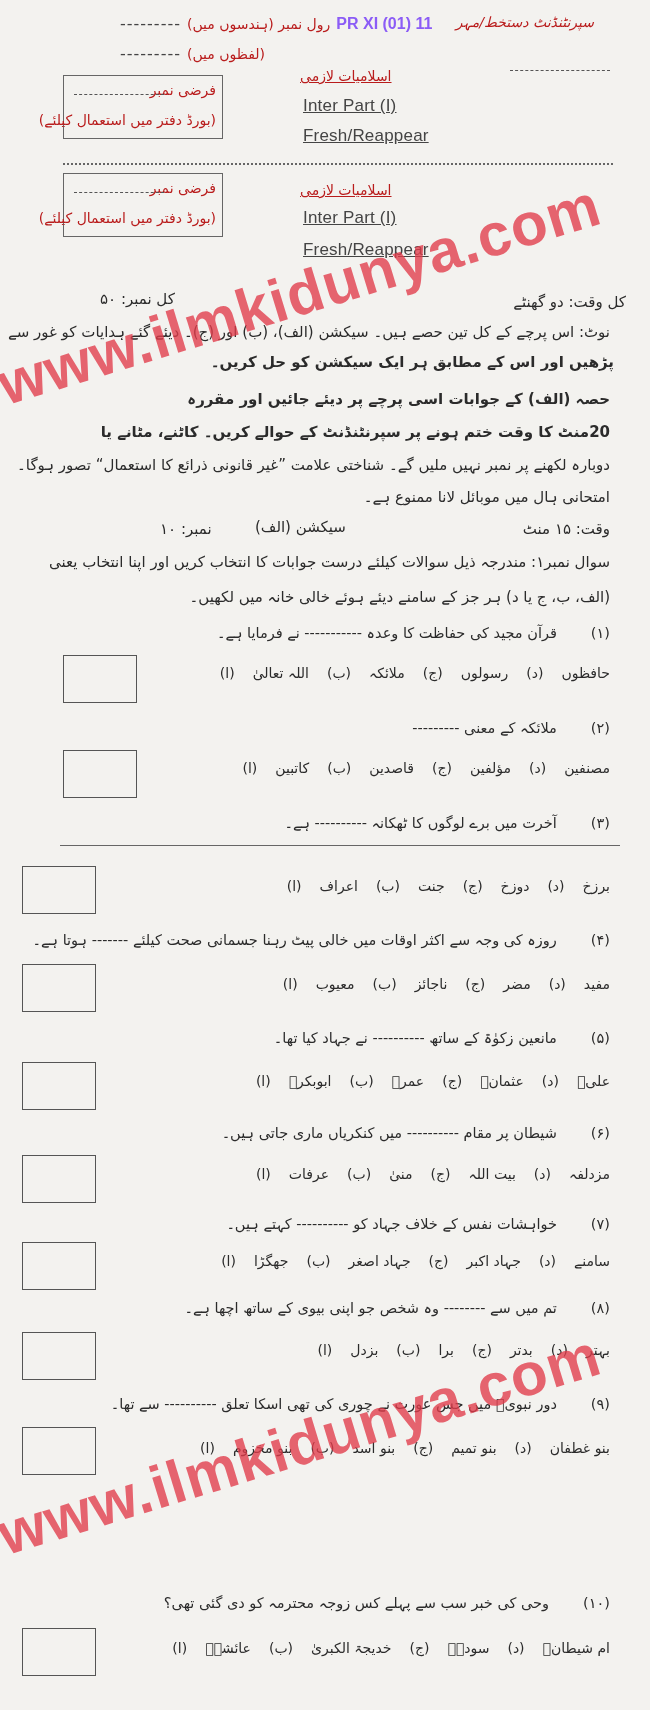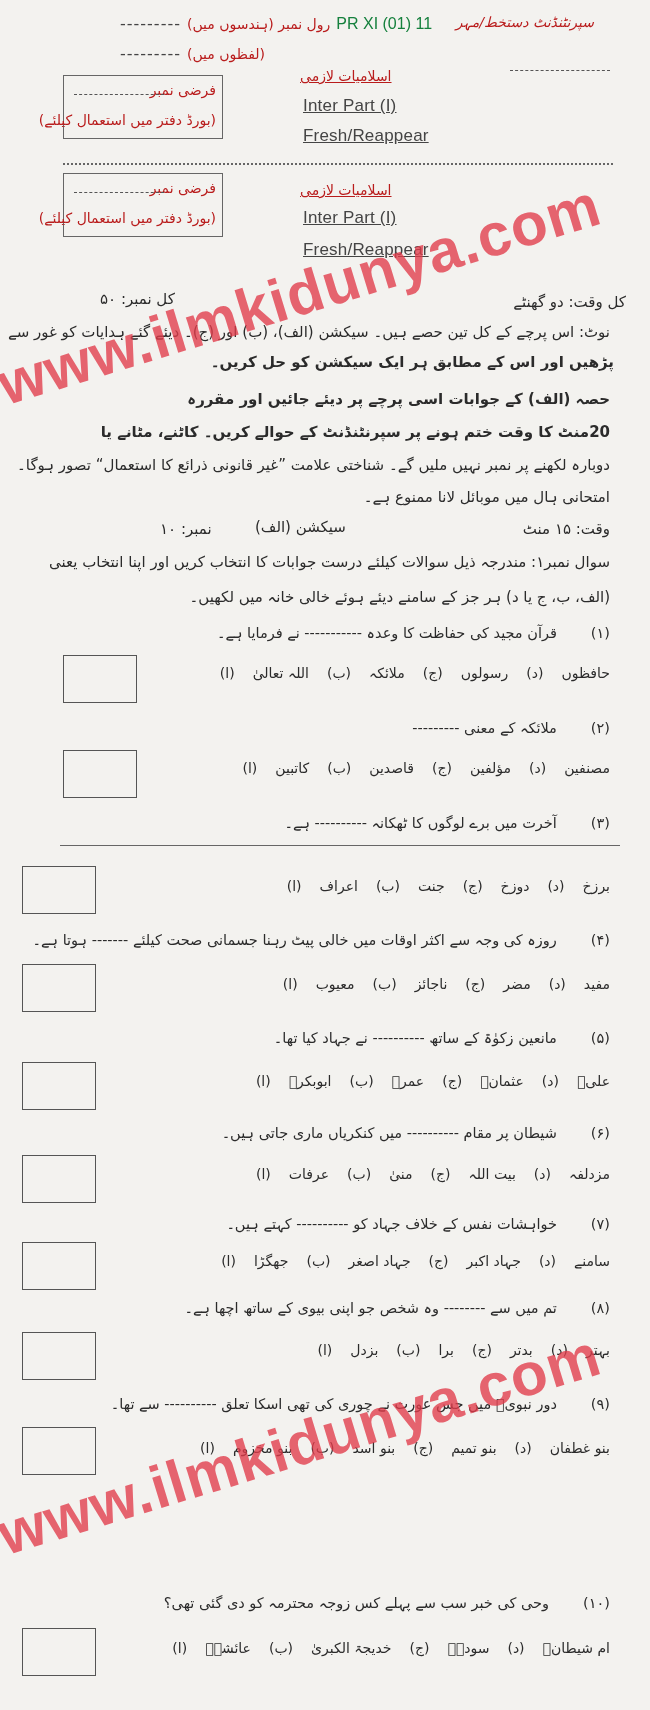--- a/index.html
+++ b/index.html
@@ -40,21 +40,21 @@
 </style>
 </head>
 <body>
 
 <div class="abs ur urdu-s" style="right:56px;top:14px;font-style:italic;">سپرنٹنڈنٹ دستخط/مہر</div>
 <div class="abs dash" style="right:40px;top:70px;width:100px;"></div>
 
 <div class="abs" style="left:120px;top:14px;direction:ltr;display:flex;gap:6px;align-items:center;">
   <span style="color:#444;letter-spacing:1px;">---------</span>
   <span class="ur urdu-s">رول نمبر (ہندسوں میں)</span>
-  <span style="font-family:'Liberation Sans',sans-serif;font-size:16px;font-weight:normal;color:#15803d;">PR XI (01) 11</span>
+  <span style="font-family:'Liberation Sans',sans-serif;font-size:16px;font-weight:bold;color:#8b5cf6;">PR XI (01) 11</span>
 </div>
 <div class="abs" style="left:120px;top:44px;display:flex;gap:6px;align-items:center;">
   <span style="color:#444;letter-spacing:1px;">---------</span>
   <span class="ur urdu-s">(لفظوں میں)</span>
 </div>
 
 <div class="abs fbox" style="left:63px;top:75px;">
   <div class="ur urdu-s" style="position:absolute;right:6px;top:6px;">فرضی نمبر</div>
   <div class="dash" style="position:absolute;left:10px;top:18px;width:90px;"></div>
   <div class="ur urdu-s" style="position:absolute;right:6px;top:36px;">(بورڈ دفتر میں استعمال کیلئے)</div>

